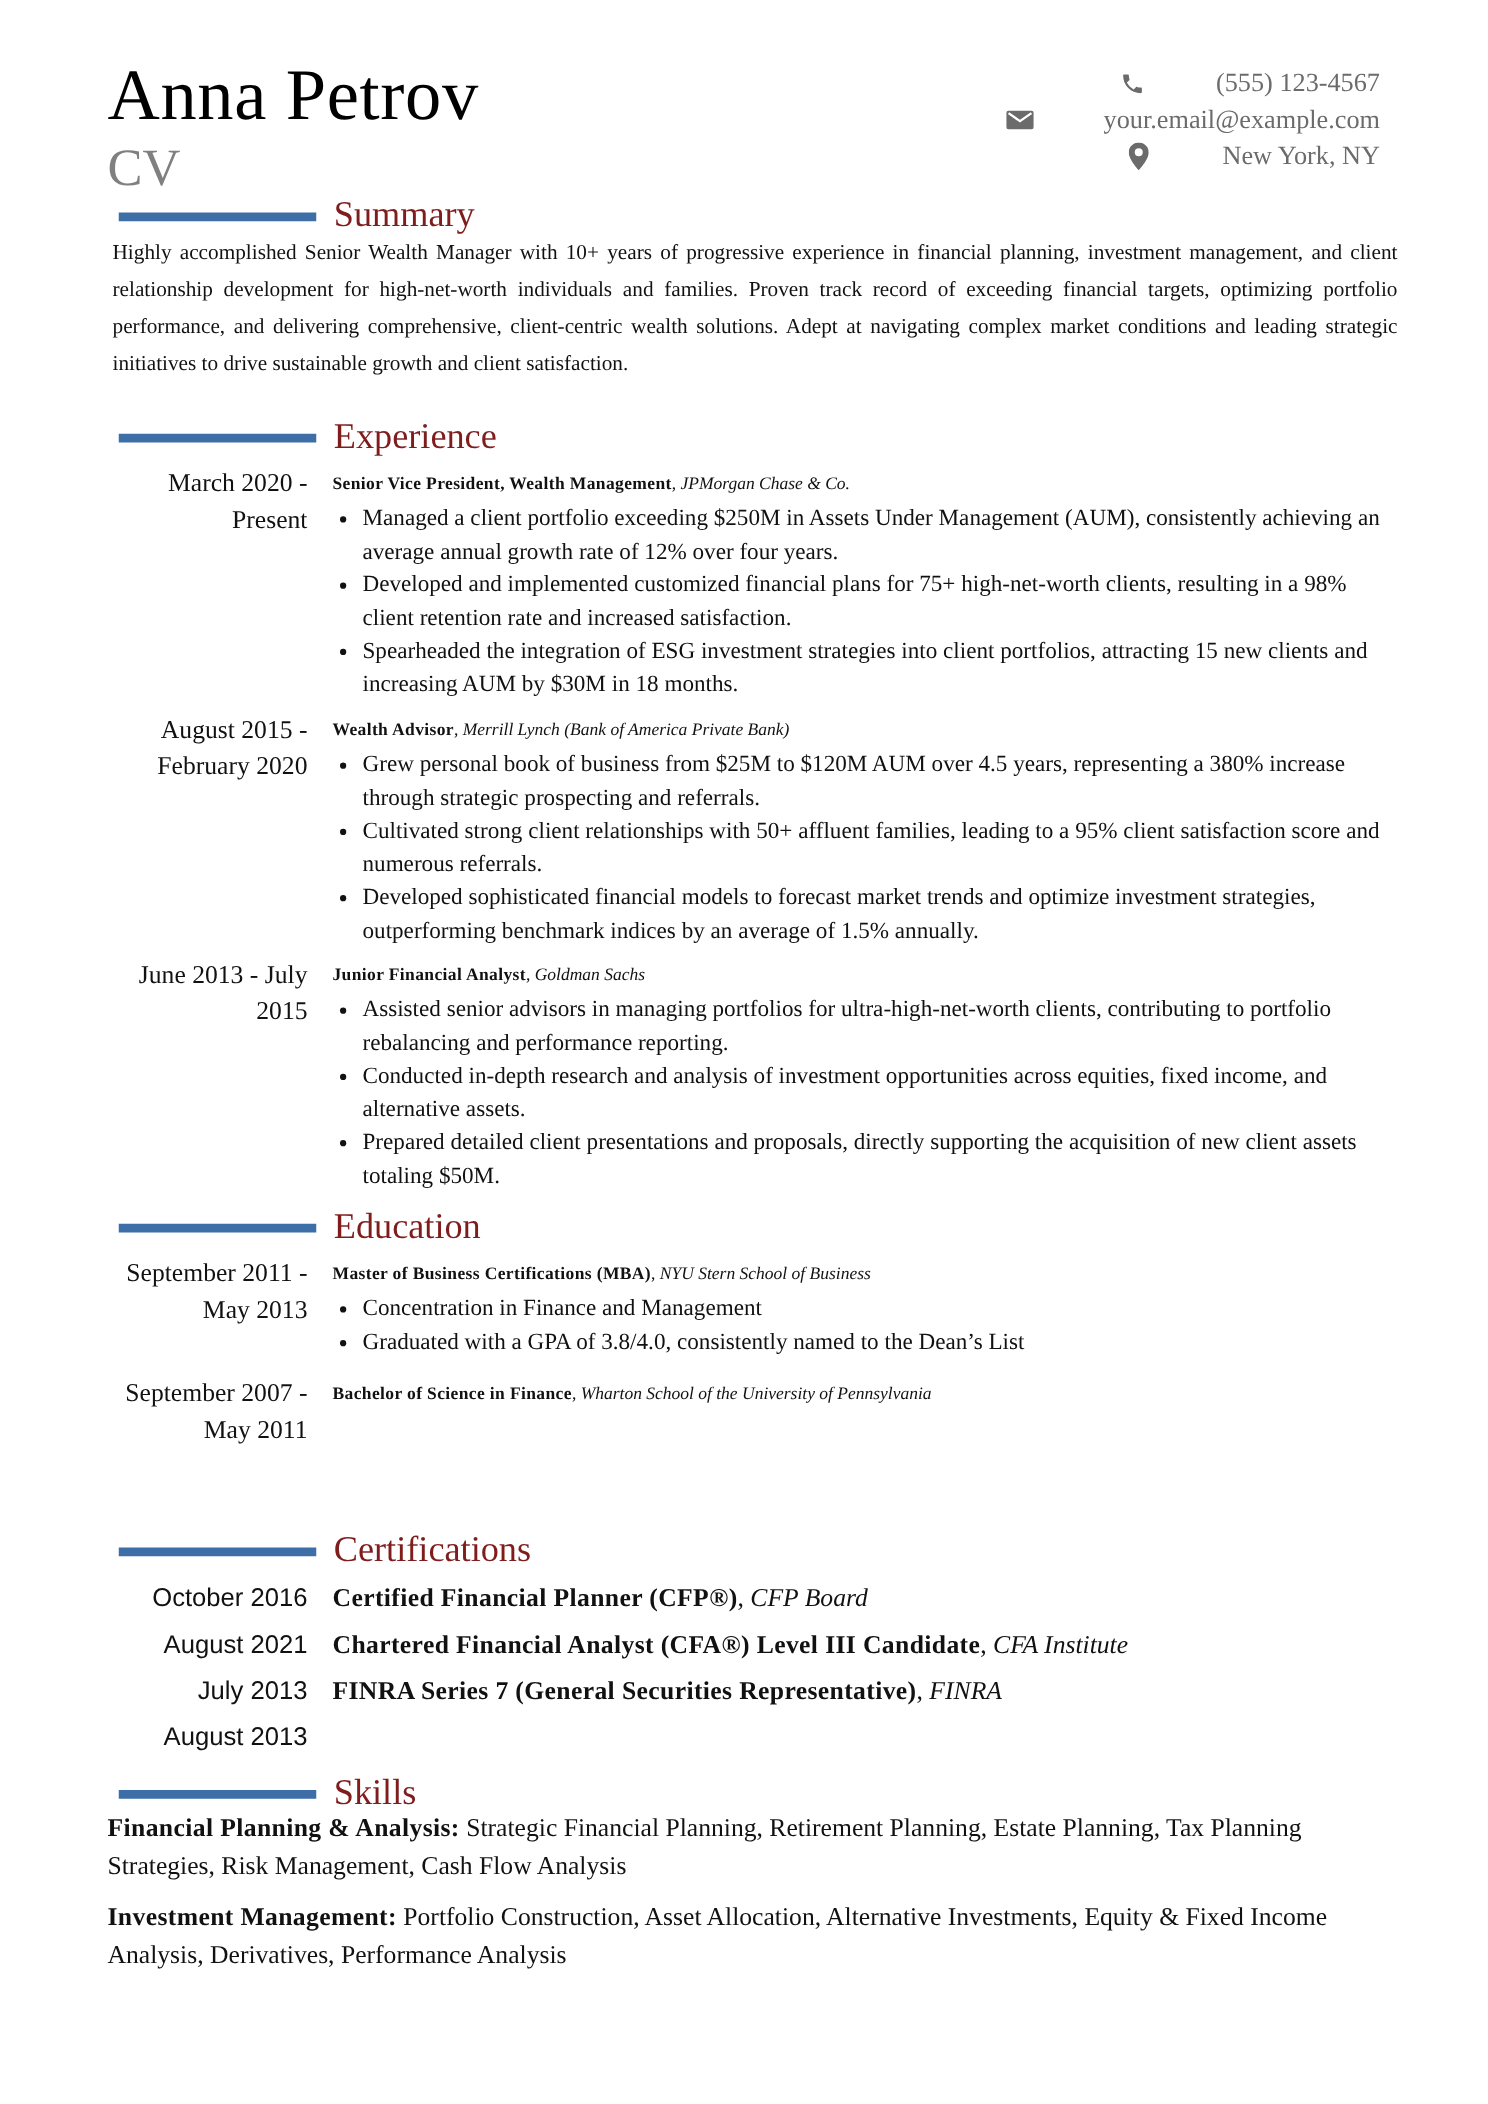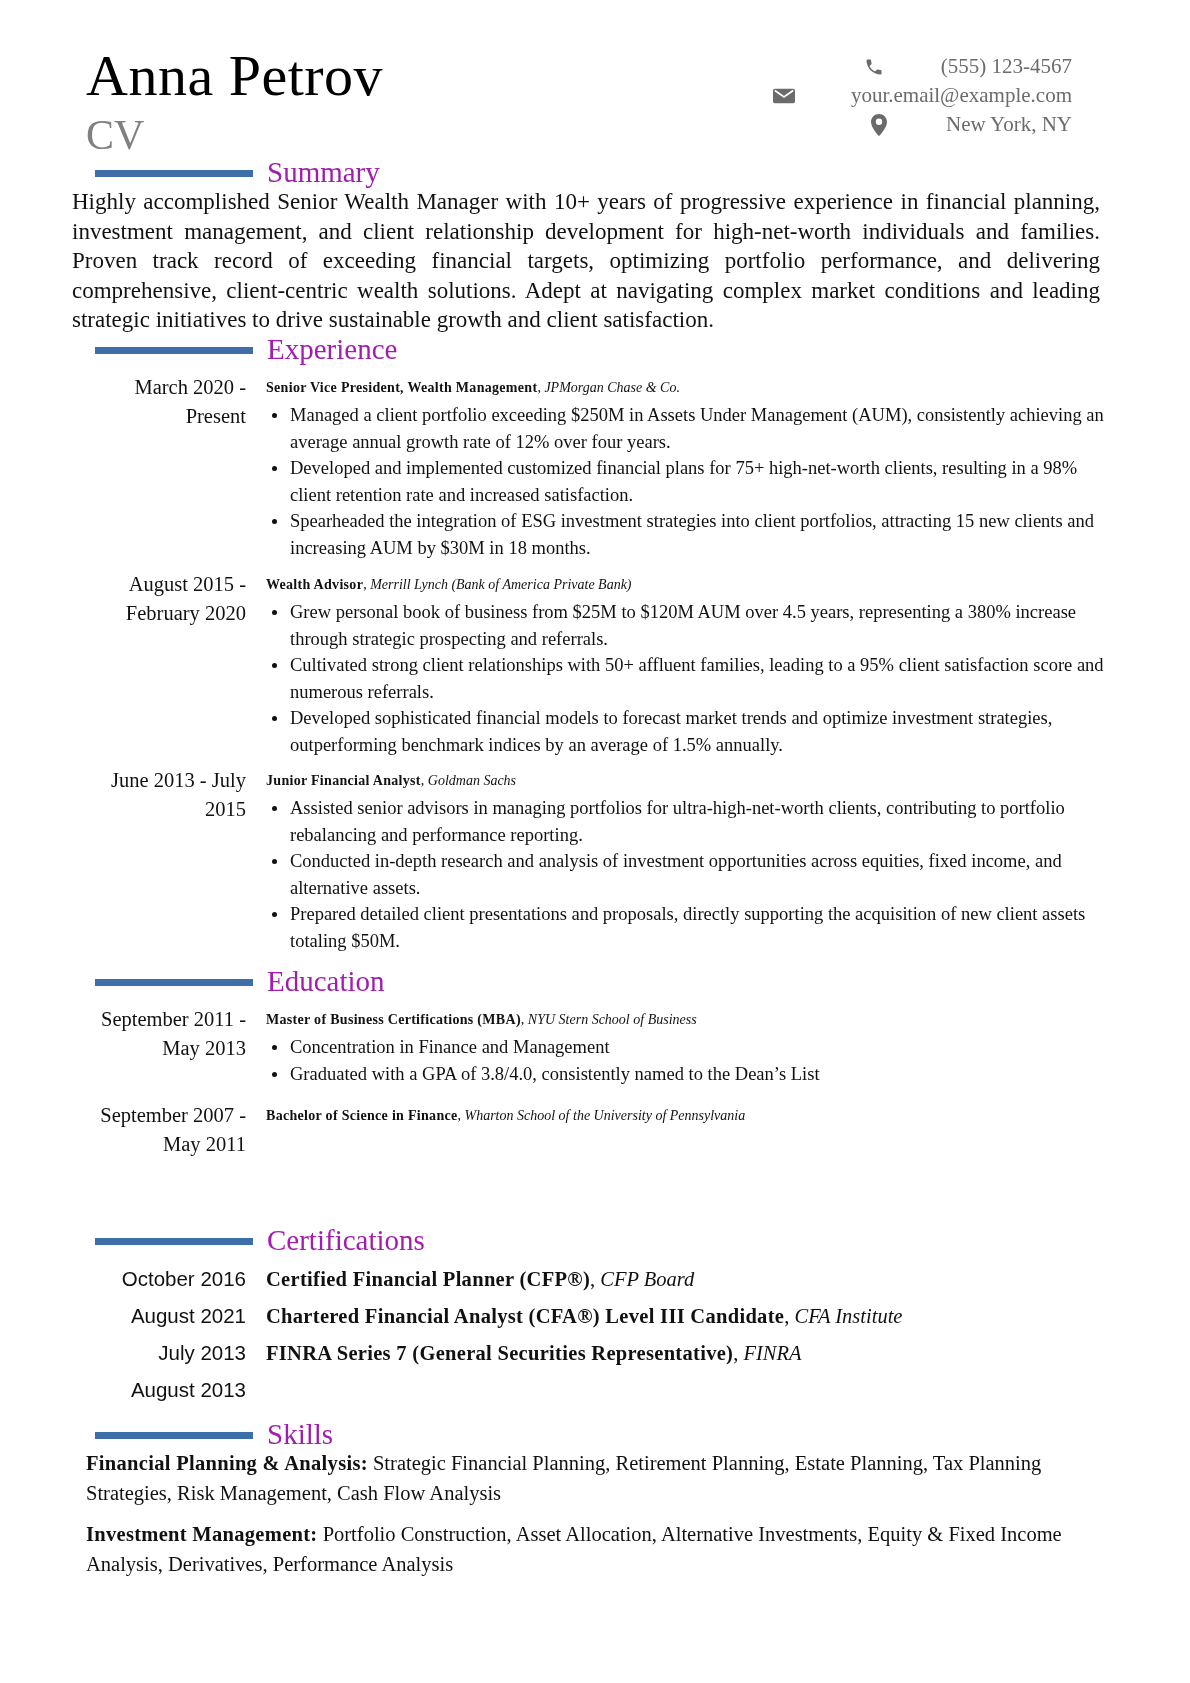--- a/index.html
+++ b/index.html
@@ -1,21 +1,21 @@
 <!DOCTYPE html>
 <html><head>
 <meta charset="utf-8">
 <style>
   html, body { margin: 0; padding: 0; background: #ffffff; }
   body {
     width: 1190px; height: 1683px; position: relative; overflow: hidden;
     font-family: "DejaVu Serif", "Liberation Serif", serif;
     color: #111111;
   }
-  .page { position: absolute; left: 0; top: 0; width: 1150px; height: 1683px; }
+  .page { position: absolute; left: 0; top: 0; width: 1150px; height: 1683px; padding-left: 32px; }
 
   
   .name {
     position: absolute; left: 86px; top: 44px;
     font-family: "Liberation Serif", serif; font-size: 58px; line-height: 64px;
     color: #000; letter-spacing: 0.5px;
   }
   .subtitle {
     position: absolute; left: 86px; top: 112px;
     font-family: "Liberation Serif", serif; font-size: 42px; line-height: 46px;
@@ -27,26 +27,26 @@
   }
   .contact-row { height: 29px; line-height: 29px; display: flex; justify-content: flex-end; align-items: center; gap: 44px; }
   .contact-row .ic { display: inline-flex; width: 22px; height: 22px; margin-right: 12px; align-items: center; justify-content: center; }
   .contact-row .ic svg { fill: #6b6b6b; }
 
   
   .section-head { position: absolute; left: 95px; height: 32px; width: 1000px; }
   .section-head .bar { position: absolute; left: 0; top: 14px; width: 158px; height: 7px; background: #3d6ea8; }
   .section-head .title {
     position: absolute; left: 172px; top: 0;
-    font-family: "Liberation Serif", serif; font-size: 29px; line-height: 32px; color: #a21caf;
+    font-family: "Liberation Serif", serif; font-size: 29px; line-height: 32px; color: #7f1d1d;
   }
 
   .summary {
-    position: absolute; left: 72px; top: 187px; width: 1028px;
-    font-family: "Liberation Serif", serif; font-size: 23px; line-height: 29.5px; text-align: justify;
+    position: absolute; left: 90px; top: 187px; width: 1028px;
+    font-family: "Liberation Serif", serif; font-size: 17px; line-height: 29.5px; text-align: justify;
   }
 
   
   .entry { position: absolute; left: 86px; width: 1030px; }
   .entry .date {
     position: absolute; left: 0; top: 0; width: 160px; text-align: right;
     font-family: "Liberation Serif", serif; font-size: 20.5px; line-height: 29px;
   }
   .entry .body { position: absolute; left: 180px; top: 0; width: 850px; }
   .entry .head { font-family: "Liberation Serif", serif; font-size: 14px; line-height: 29px; }

